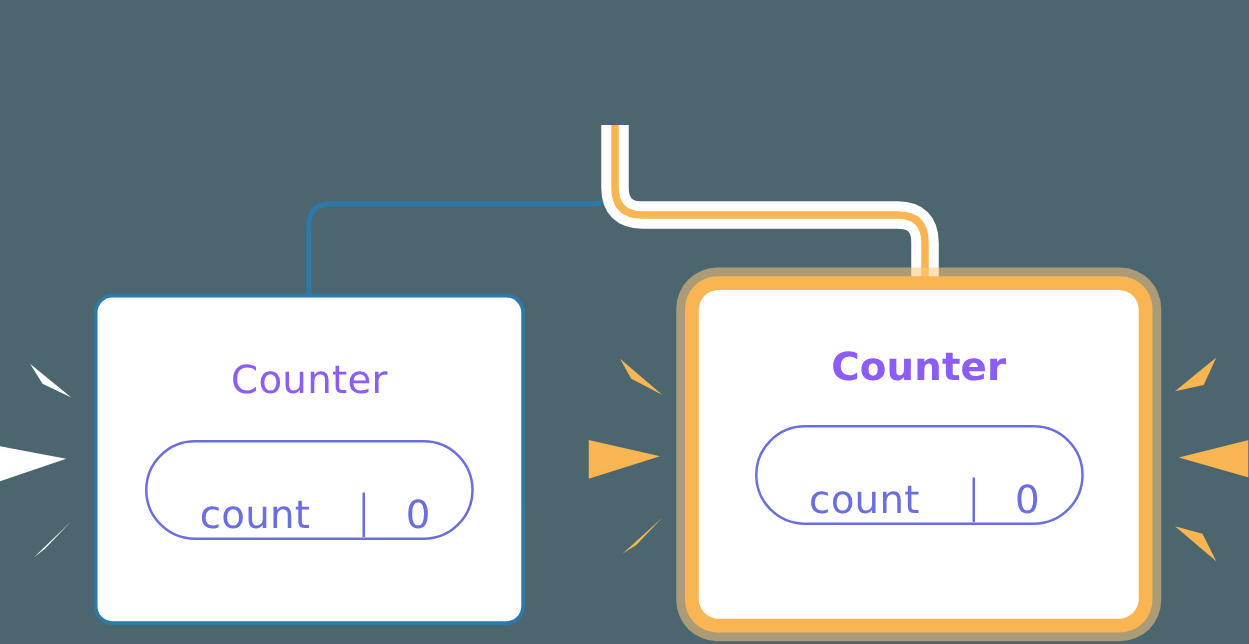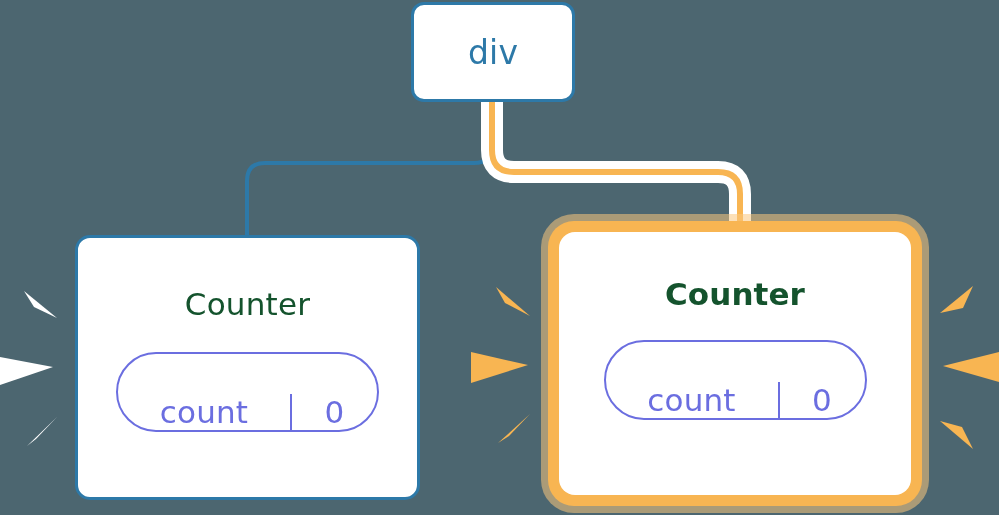--- a/index.html
+++ b/index.html
@@ -88,21 +88,21 @@
     bottom: 11px;
     width: auto;
     height: auto;
     border: none;
     border-radius: 16px;
     background: #ffffff;
   }
 
   .node-title {
     font-size: 31px;
-    color: #14532d;
+    color: #8b5cf6;
     font-weight: 400;
     letter-spacing: 0.2px;
     white-space: nowrap;
   }
   .node-counter-left .node-title { margin-top: 48px; }
   .node-counter-right .node-title {
     margin-top: 44px;
     font-weight: 700;
     letter-spacing: 0.1px;
   }
@@ -150,23 +150,20 @@
 
   <svg id="wires" viewBox="0 0 999 515">
 
     <path d="M 492 100 L 492 145 Q 492 163 474 163 L 265 163 Q 247 163 247 181 L 247 237" fill="none" stroke="#2d79a8" stroke-width="4"></path>
 
     <path d="M 492 100 L 492 150 Q 492 172 514 172 L 718 172 Q 740 172 740 194 L 740 230" fill="none" stroke="#ffffff" stroke-width="22" stroke-linecap="butt"></path>
 
     <path d="M 492 100 L 492 150 Q 492 172 514 172 L 718 172 Q 740 172 740 194 L 740 230" fill="none" stroke="#f8b552" stroke-width="6" stroke-linecap="butt"></path>
   </svg>
 
-  <div class="node node-div">
-    <span class="node-title">div</span>
-  </div>
 
   <div class="node node-counter-left">
     <span class="node-title">Counter</span>
     <div class="state-pill">
       <span class="pill-key">count</span>
       <span class="pill-val">0</span>
     </div>
   </div>
 
   <div class="node-counter-right-ring">

